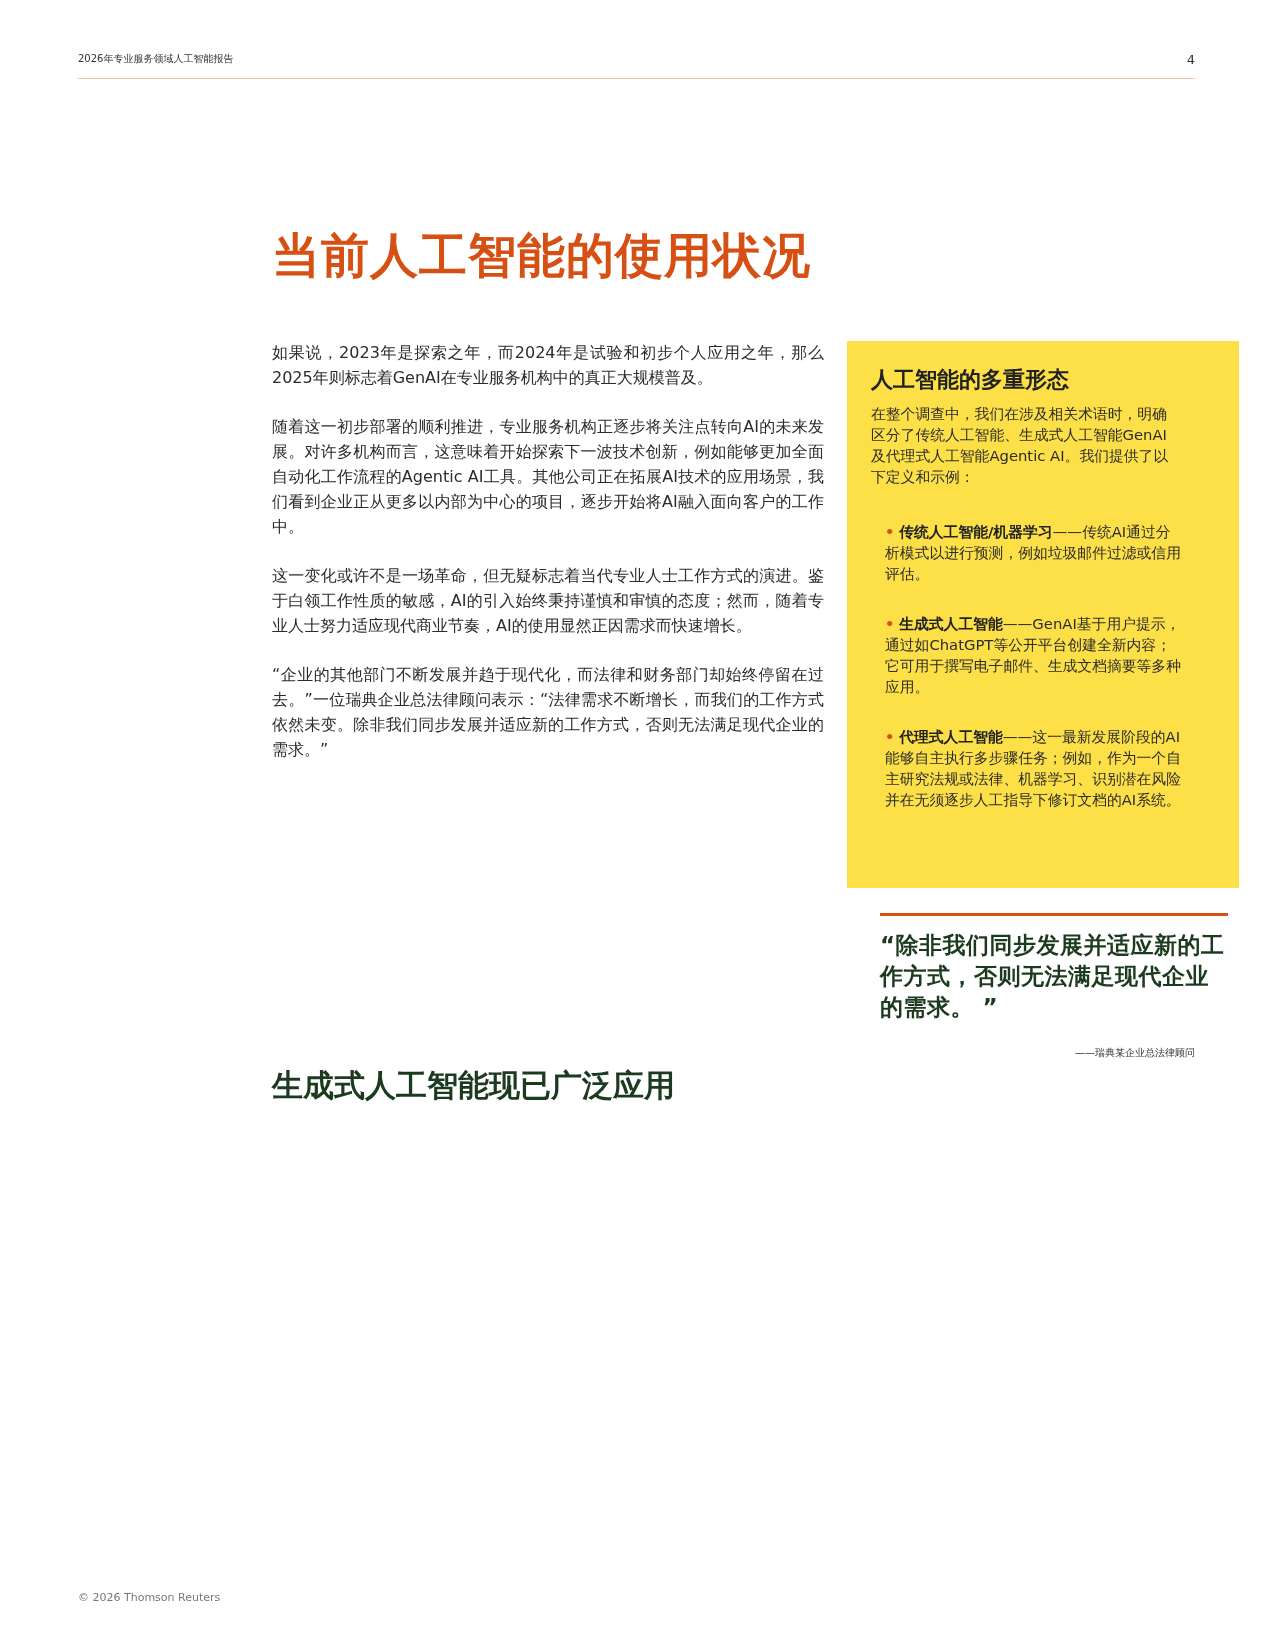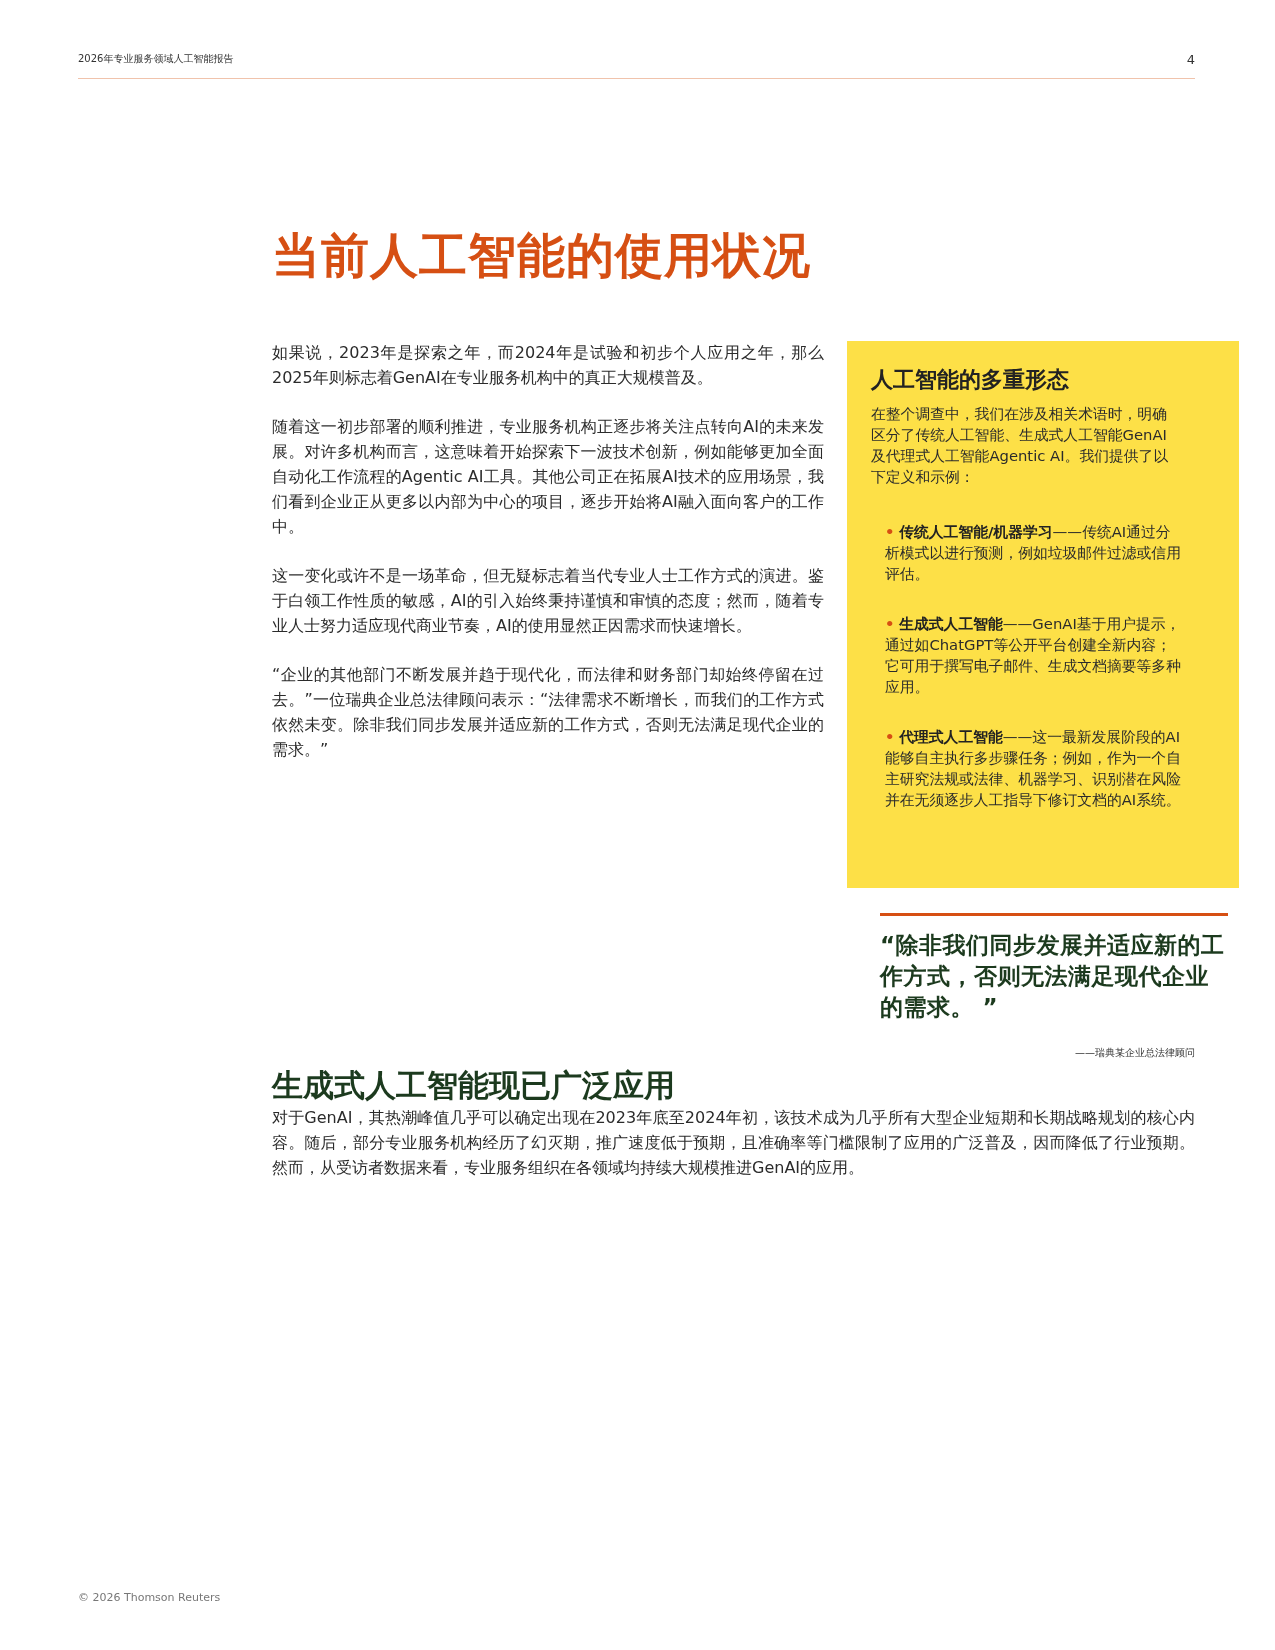--- a/index.html
+++ b/index.html
@@ -61,16 +61,15 @@
 </div>
 
 <div class="pullquote">
   <div class="quote">“除非我们同步发展并适应新的工作方式，否则无法满足现代企业的需求。 ”</div>
 </div>
 <div class="attribution">——瑞典某企业总法律顾问</div>
 
 <div class="h3">生成式人工智能现已广泛应用</div>
 
 <div class="full-col">
-  <p class="para">对于GenAI，其热潮峰值几乎可以确定出现在2023年底至2024年初，该技术成为几乎所有大型企业短期和长期战略规划的核心内容。随后，部分专业服务机构经历了幻灭期，推广速度低于预期，且准确率等门槛限制了应用的广泛普及，因而降低了行业预期。然而，从受访者数据来看，专业服务组织在各领域均持续大规模推进GenAI的应用。</p>
 </div>
 
 <div class="footer">© 2026 Thomson Reuters</div>
 
 </body></html>

